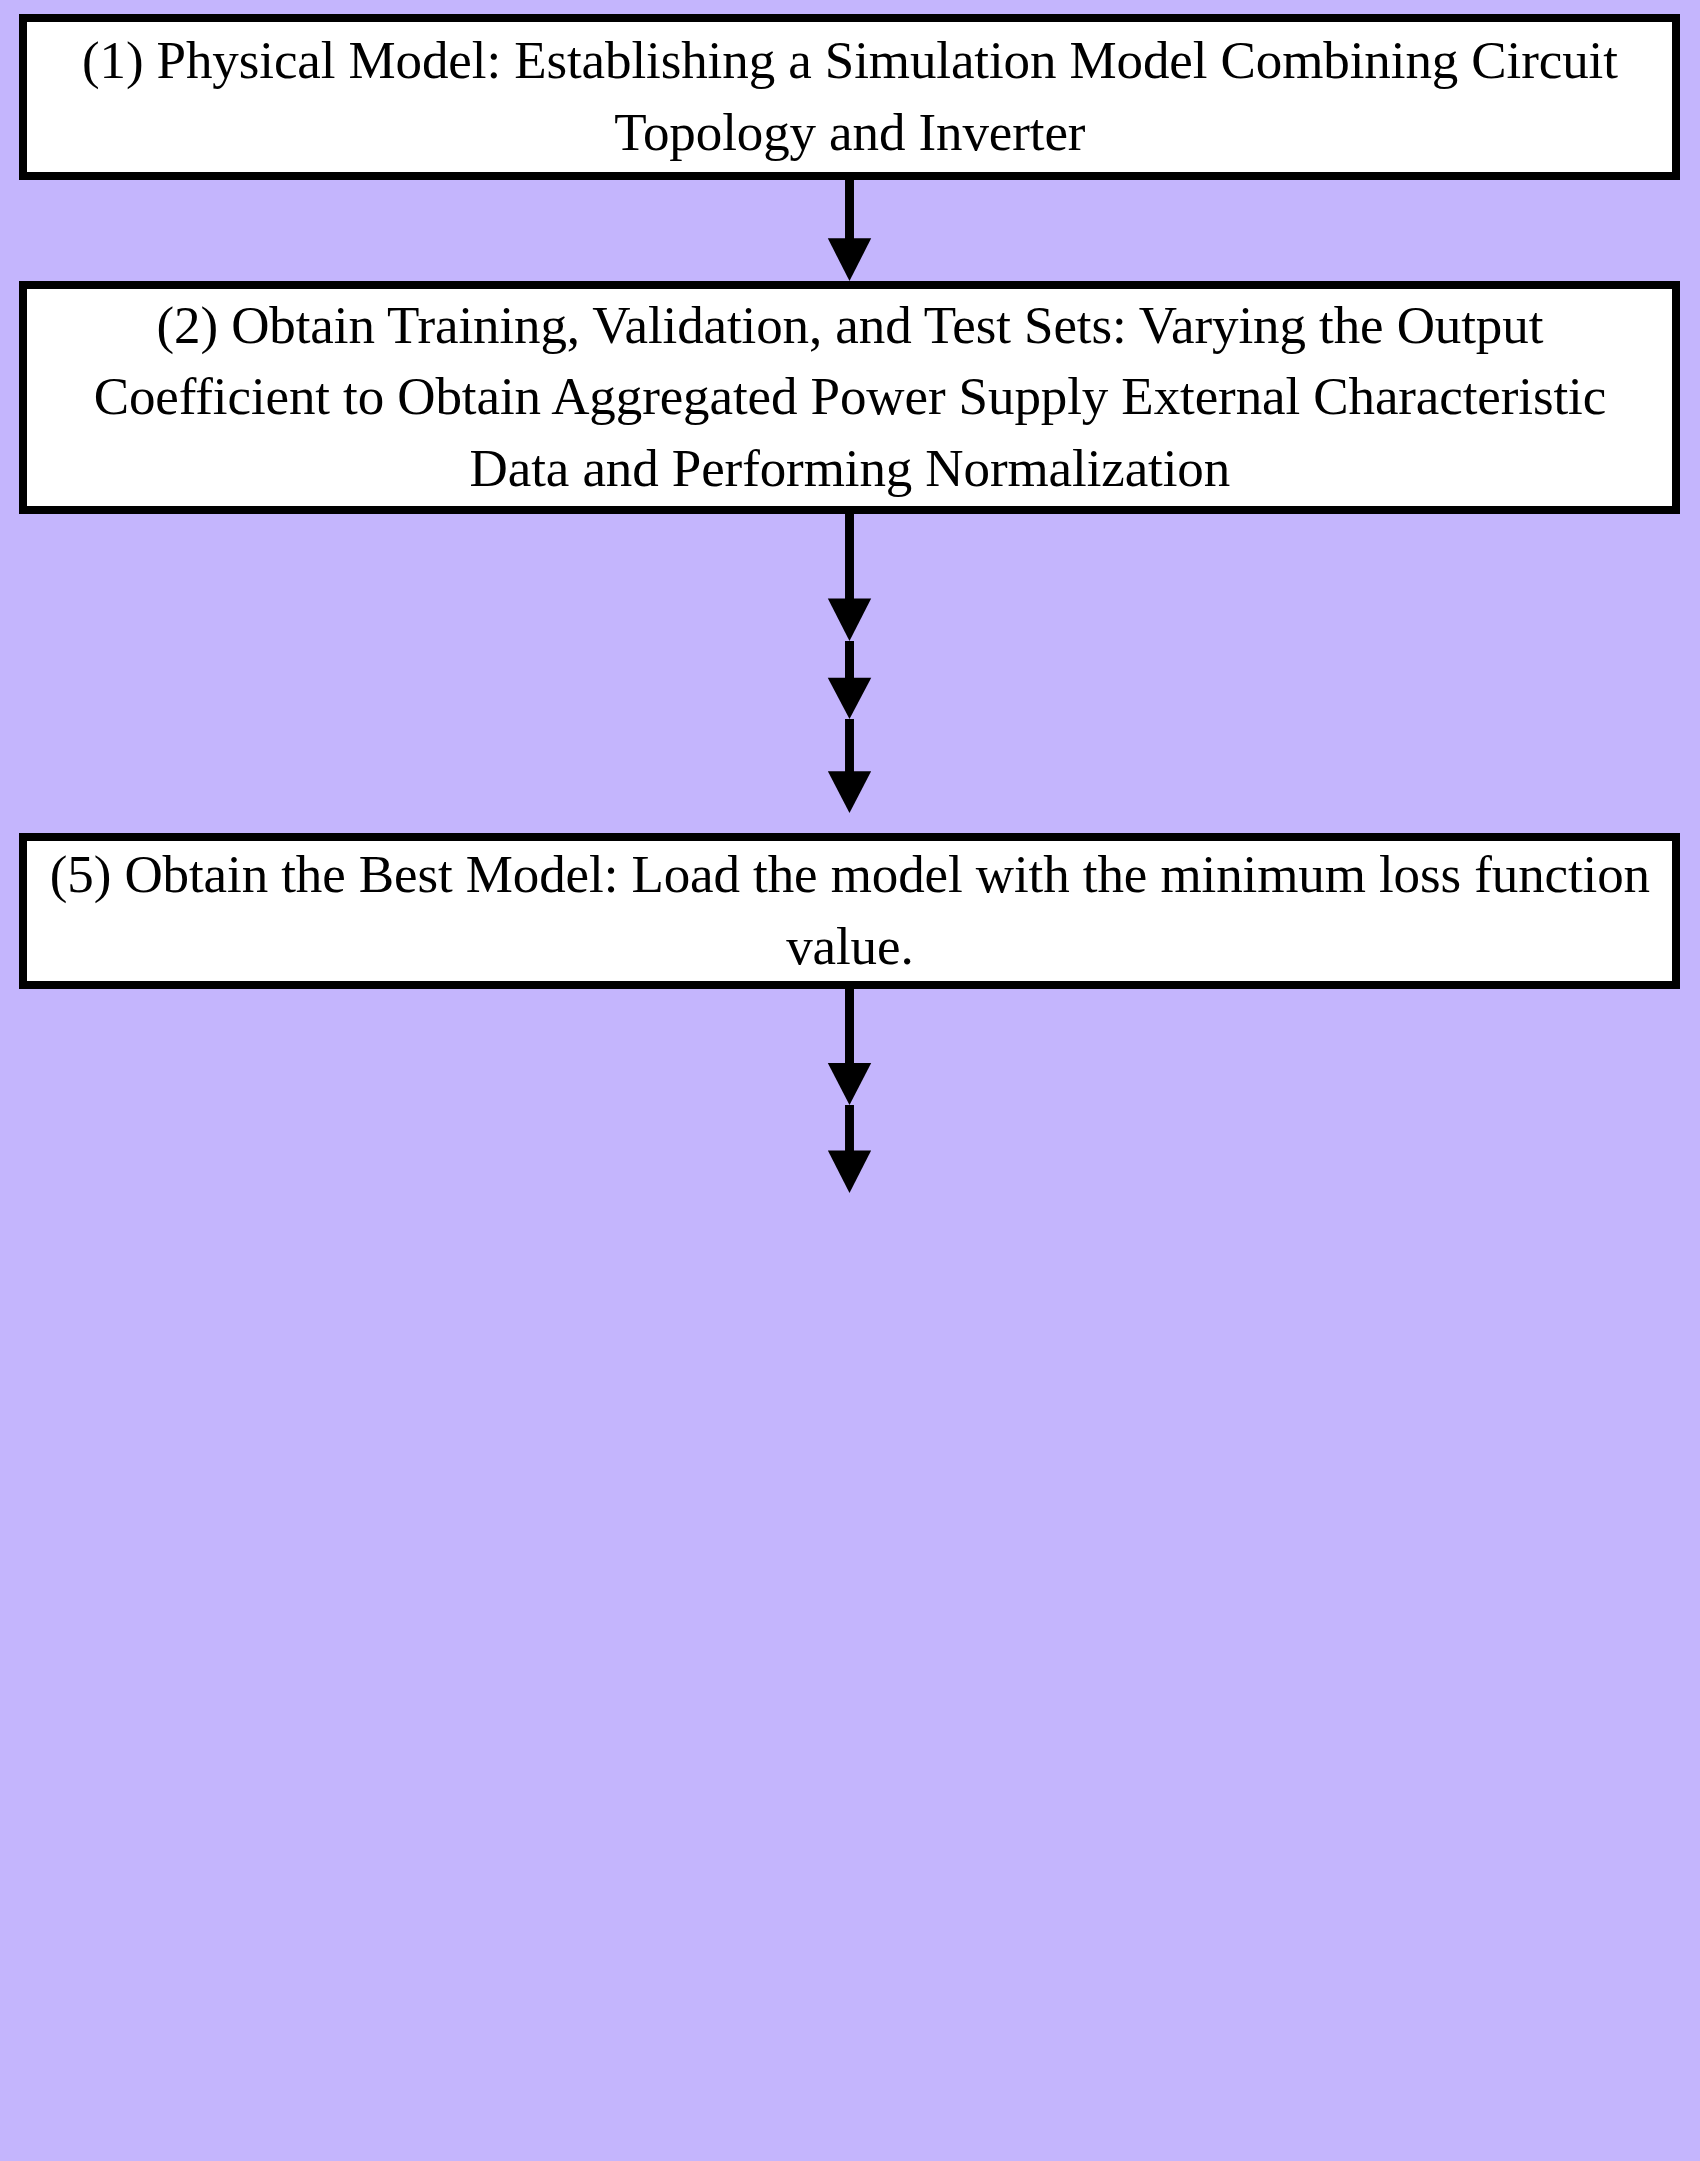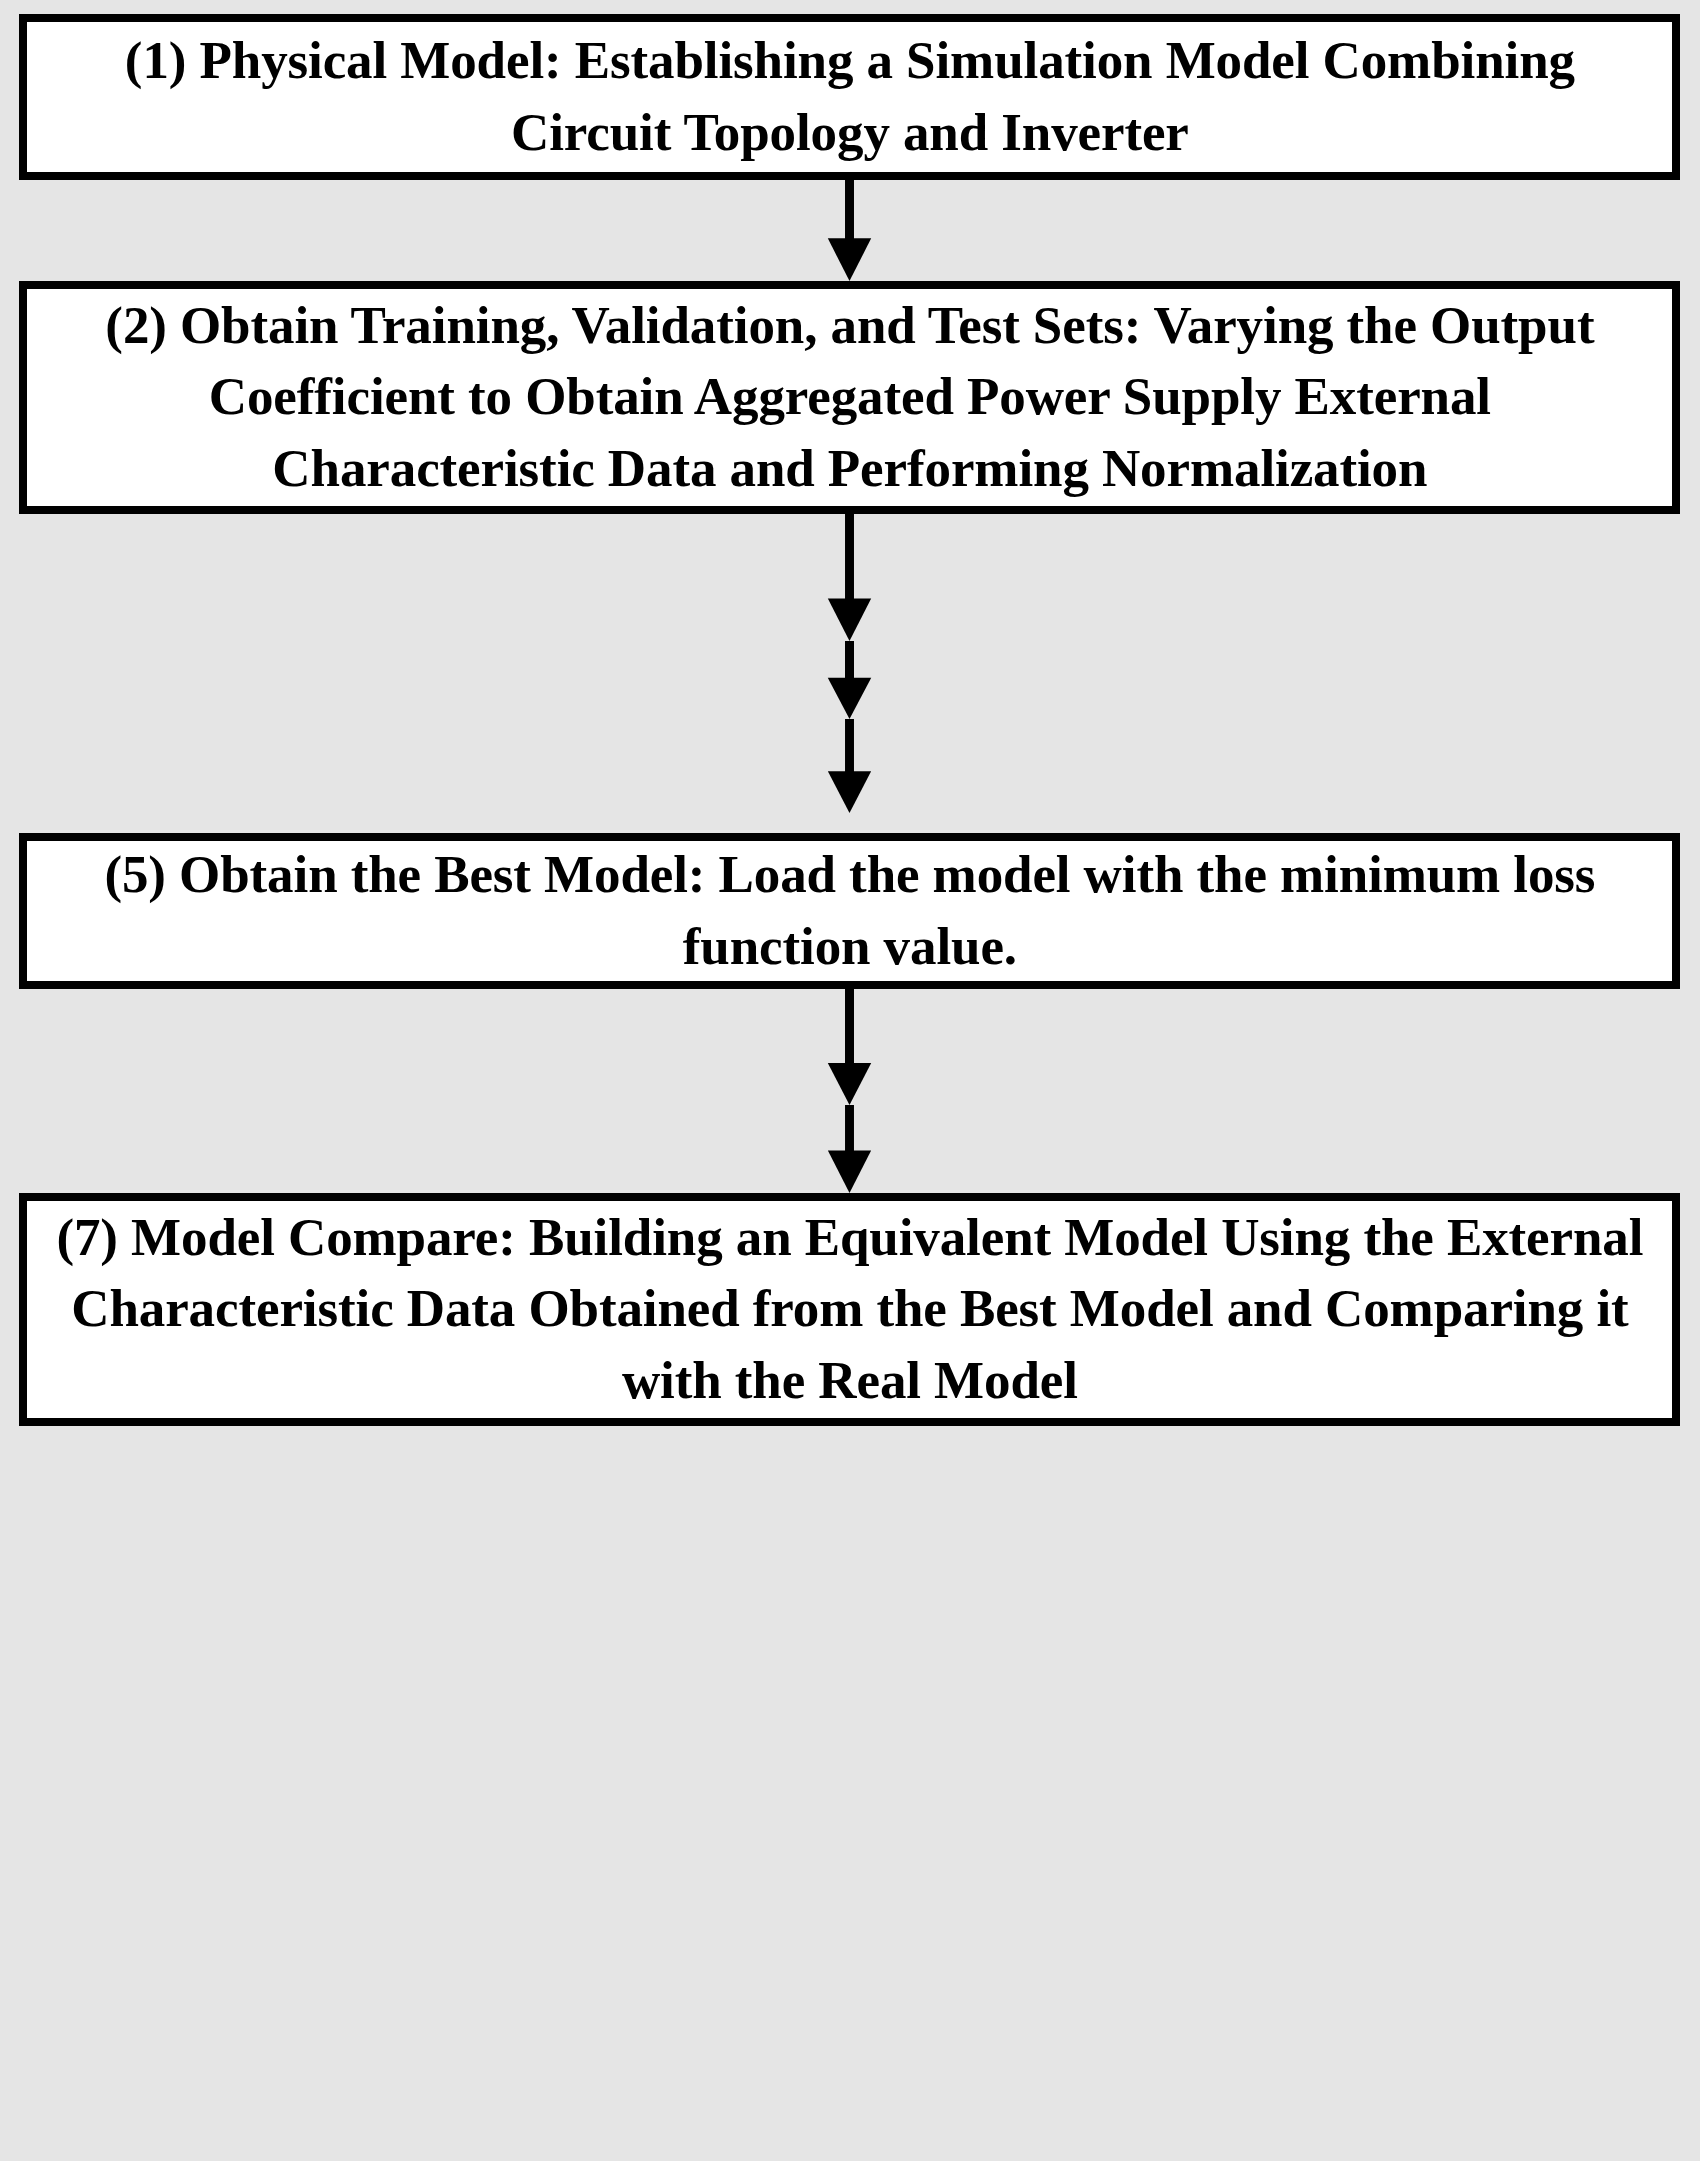--- a/index.html
+++ b/index.html
@@ -4,24 +4,23 @@
 <style>
   html, body {
     margin: 0;
     padding: 0;
     background: #ffffff;
   }
   #page {
     position: relative;
     width: 1700px;
     height: 2161px;
-    background: #e5e5e5;
+    background: #c4b5fd;
     font-family: "Liberation Serif", "DejaVu Serif", serif;
     overflow: hidden;
-    font-weight: bold;
   }
   .flow {
     position: absolute;
     left: 19.4px;
     top: 13.5px;
     width: 1661px;
     display: flex;
     flex-direction: column;
     align-items: stretch;
   }
@@ -127,19 +126,16 @@
     </div>
 
 
     <div class="connector c6">
       <svg width="45" height="88" viewBox="0 0 60 118" aria-hidden="true">
         <rect x="24" y="0" width="12" height="66" fill="#000000"></rect>
         <polygon points="1,61 59,61 30,118" fill="#000000"></polygon>
       </svg>
     </div>
 
-    <div class="node n7">
-      <span class="node-text">(7) Model Compare: Building an Equivalent Model Using the External Characteristic Data Obtained from the Best Model and Comparing it with the Real Model</span>
-    </div>
 
   </div>
 </div>
 
 
 </body></html>

